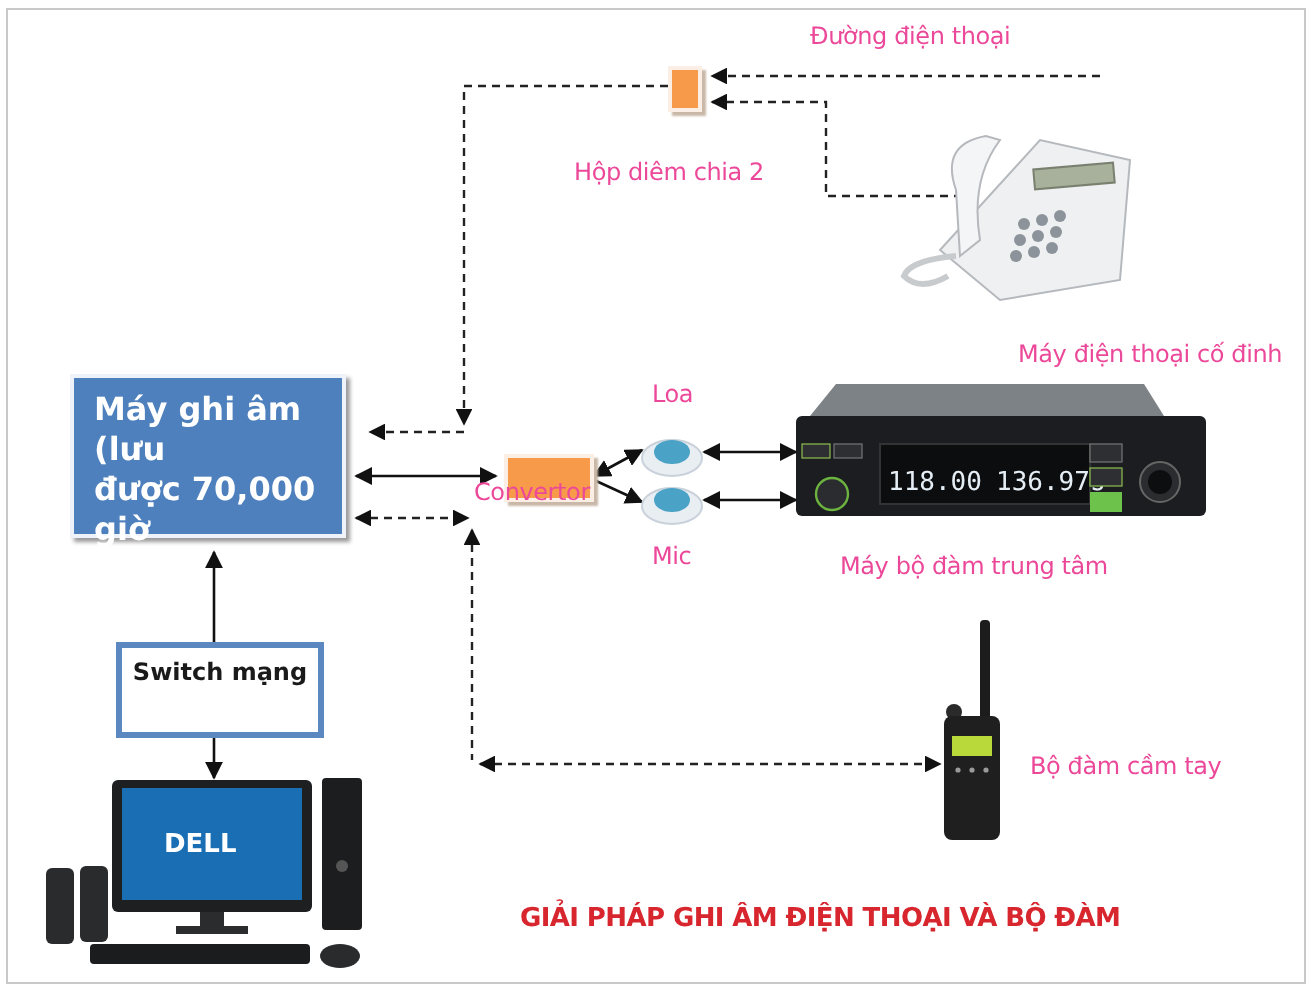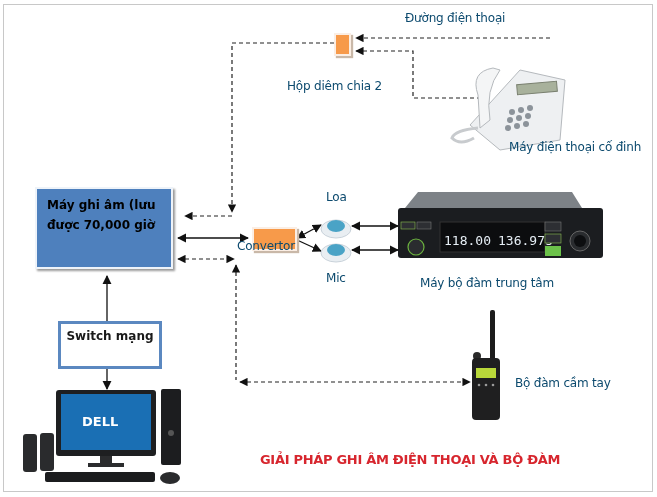--- a/index.html
+++ b/index.html
@@ -1,20 +1,20 @@
 <!DOCTYPE html>
 <html><head>
 <meta charset="utf-8">
 <style>
   html, body { margin:0; padding:0; background:#ffffff; }
   body { width:657px; height:497px; position:relative; overflow:hidden; font-family:"DejaVu Sans", sans-serif; }
   #frame { position:absolute; left:3px; top:4px; width:650px; height:488px; border:1px solid #c8c8c8; box-sizing:border-box; }
-  .lbl { position:absolute; font-size:12px; color:#0c4a6e; white-space:nowrap; letter-spacing:-0.2px; }
+  .lbl { position:absolute; font-size:12px; color:#ec4899; white-space:nowrap; letter-spacing:-0.2px; }
   #recorder { position:absolute; left:35px; top:187px; width:138px; height:82px; background:#4e80bd; box-shadow:2px 2px 2px #9a9a9a; border:2px solid #eef3f9; box-sizing:border-box; }
-  #recorder-text { position:absolute; left:10px; top:6px; width:125px; color:#000000; font-weight:bold; font-size:12px; line-height:20px; }
+  #recorder-text { position:absolute; left:10px; top:6px; width:125px; color:#ffffff; font-weight:bold; font-size:16px; line-height:20px; }
   #switch { position:absolute; left:58px; top:321px; width:104px; height:48px; background:#fff; border:3px solid #5b88c0; box-sizing:border-box; font-weight:bold; font-size:12px; text-align:center; line-height:25px; color:#1a1a1a; }
   .orange-box { position:absolute; background:#f79a4a; box-shadow:2px 2px 1px #c9b8a8; border:2px solid #fbeee4; box-sizing:border-box; }
   #title { position:absolute; left:260px; top:452px; color:#d7262e; font-weight:bold; font-size:13px; white-space:nowrap; letter-spacing:-0.3px; }
   svg { position:absolute; left:0; top:0; }
 </style>
 </head>
 <body>
 
 <div id="frame"></div>
 
@@ -124,20 +124,20 @@
   </div>
 </div>
 
 <div id="switch"><span>Switch mạng</span></div>
 
 <div class="orange-box" style="left:334px; top:33px; width:17px; height:23px;"></div>
 <div class="orange-box" style="left:252px; top:227px; width:45px; height:24px;"></div>
 
 <span class="lbl" style="left:405px; top:11px;">Đường điện thoại</span>
 <span class="lbl" style="left:287px; top:67px;margin-top:12px;">Hộp diêm chia 2</span>
-<span class="lbl" style="left:509px; top:140px;text-align:center;">Máy điện thoại cố đinh</span>
+<span class="lbl" style="left:509px; top:170px;text-align:center;">Máy điện thoại cố đinh</span>
 <span class="lbl" style="left:237px; top:199px;margin-top:40px;">Convertor</span>
 <span class="lbl" style="left:326px; top:190px;">Loa</span>
 <span class="lbl" style="left:326px; top:271px;">Mic</span>
 <span class="lbl" style="left:420px; top:276px;">Máy bộ đàm trung tâm</span>
 <span class="lbl" style="left:515px; top:376px;">Bộ đàm cầm tay</span>
 
 <div id="title">GIẢI PHÁP GHI ÂM ĐIỆN THOẠI VÀ BỘ ĐÀM</div>
 
 </body></html>

